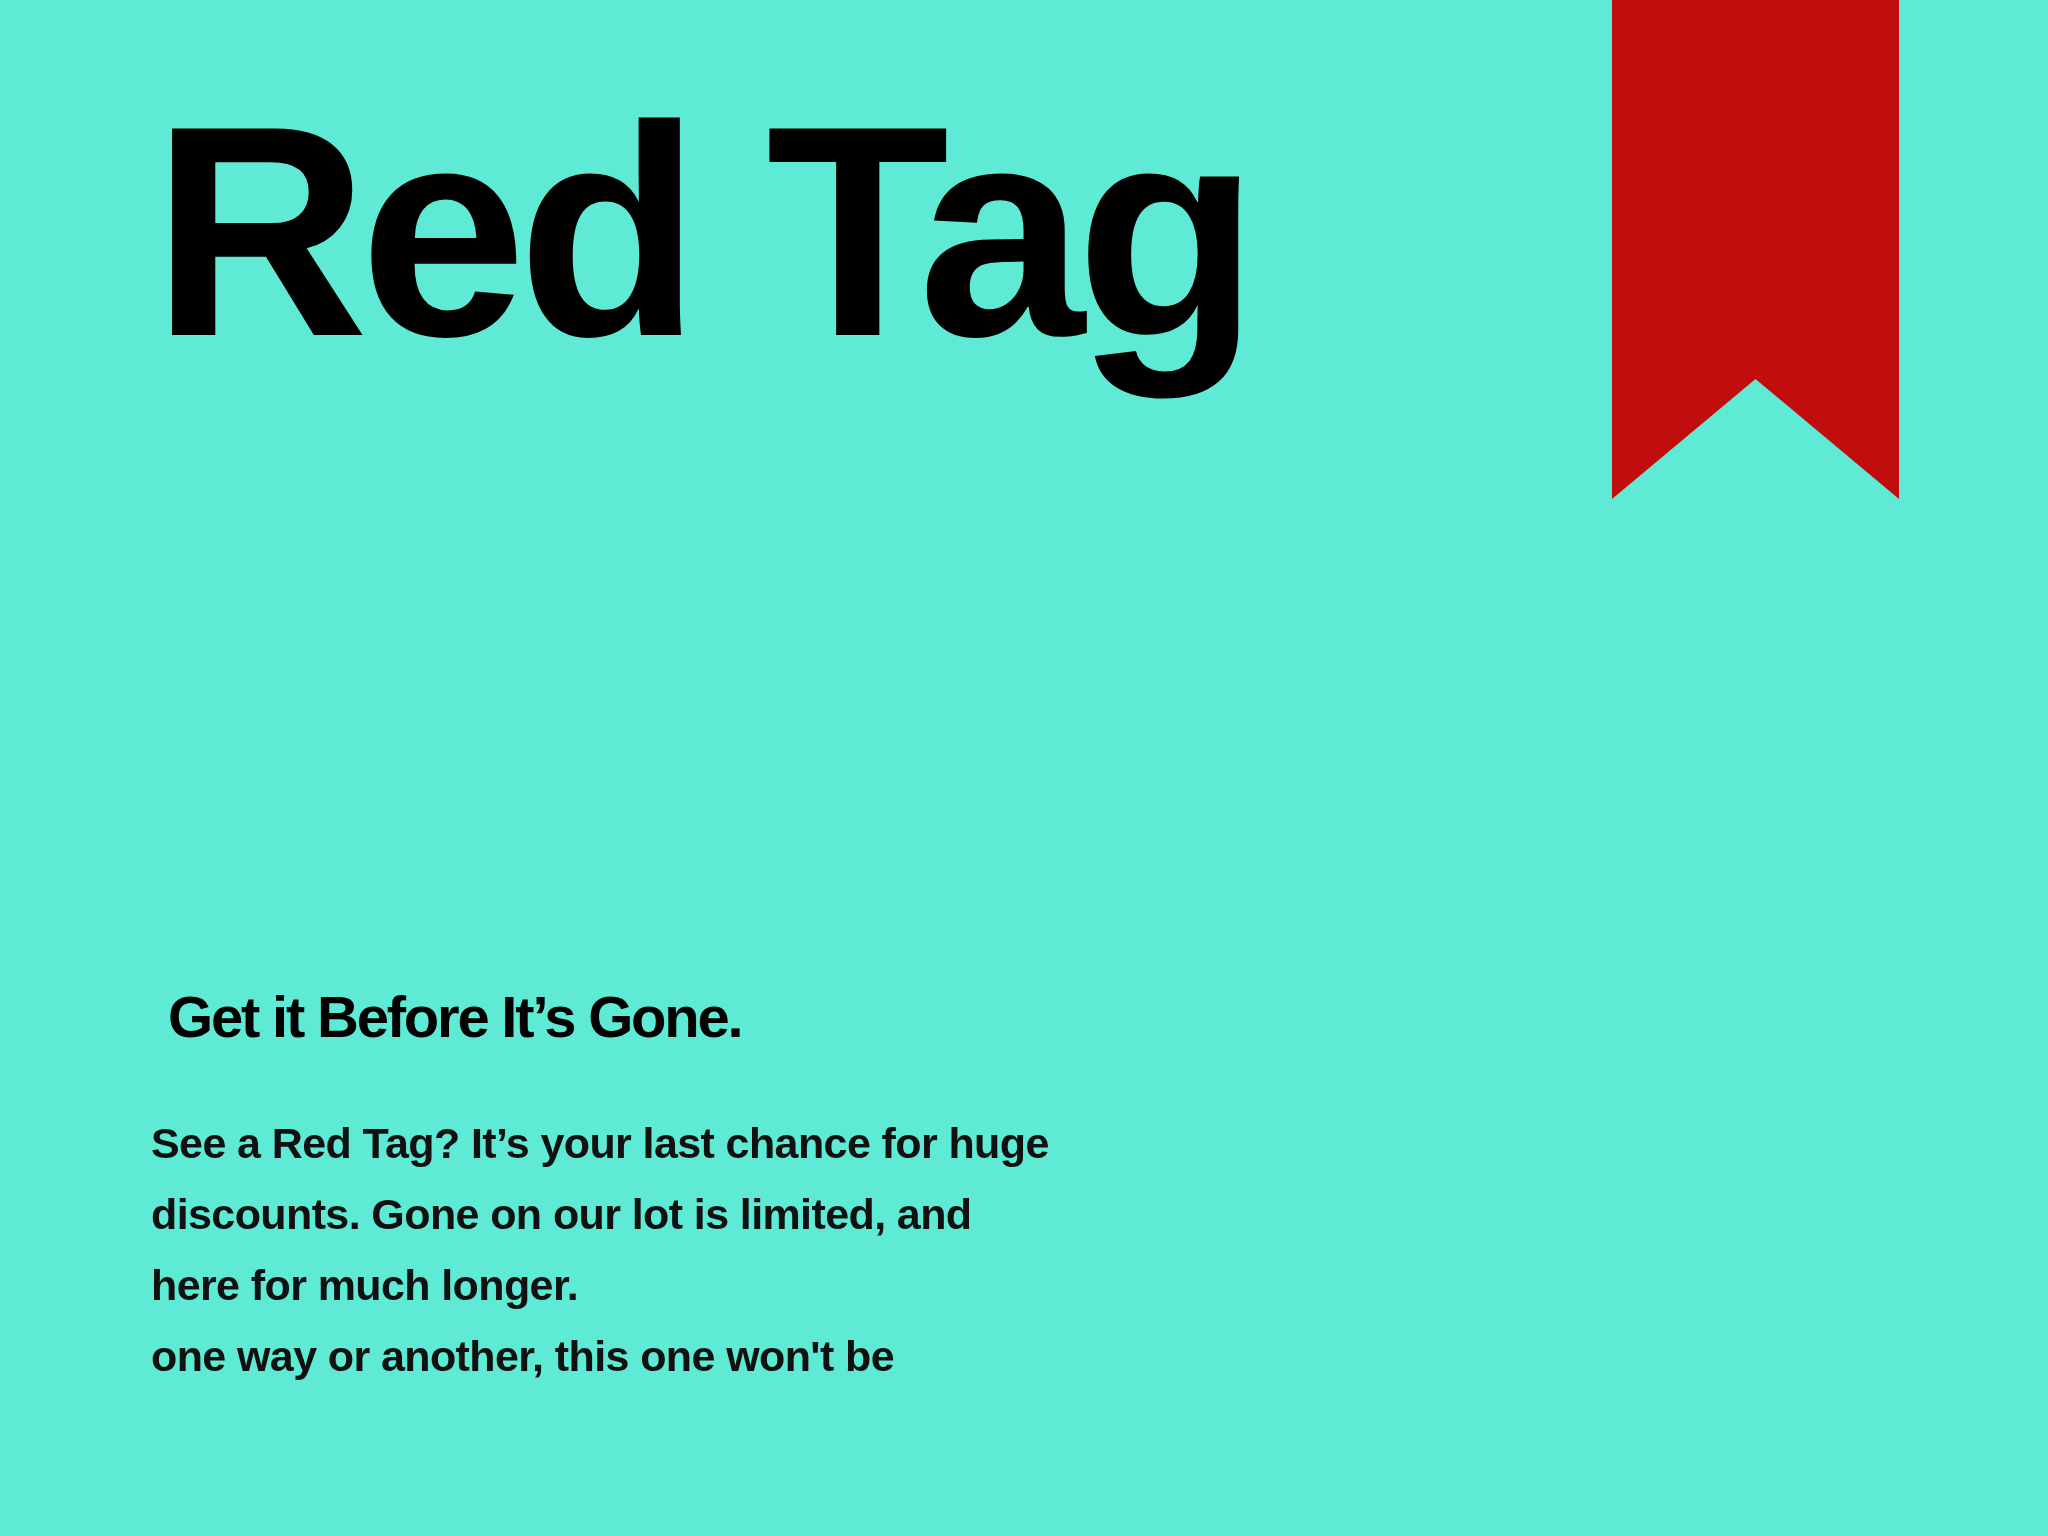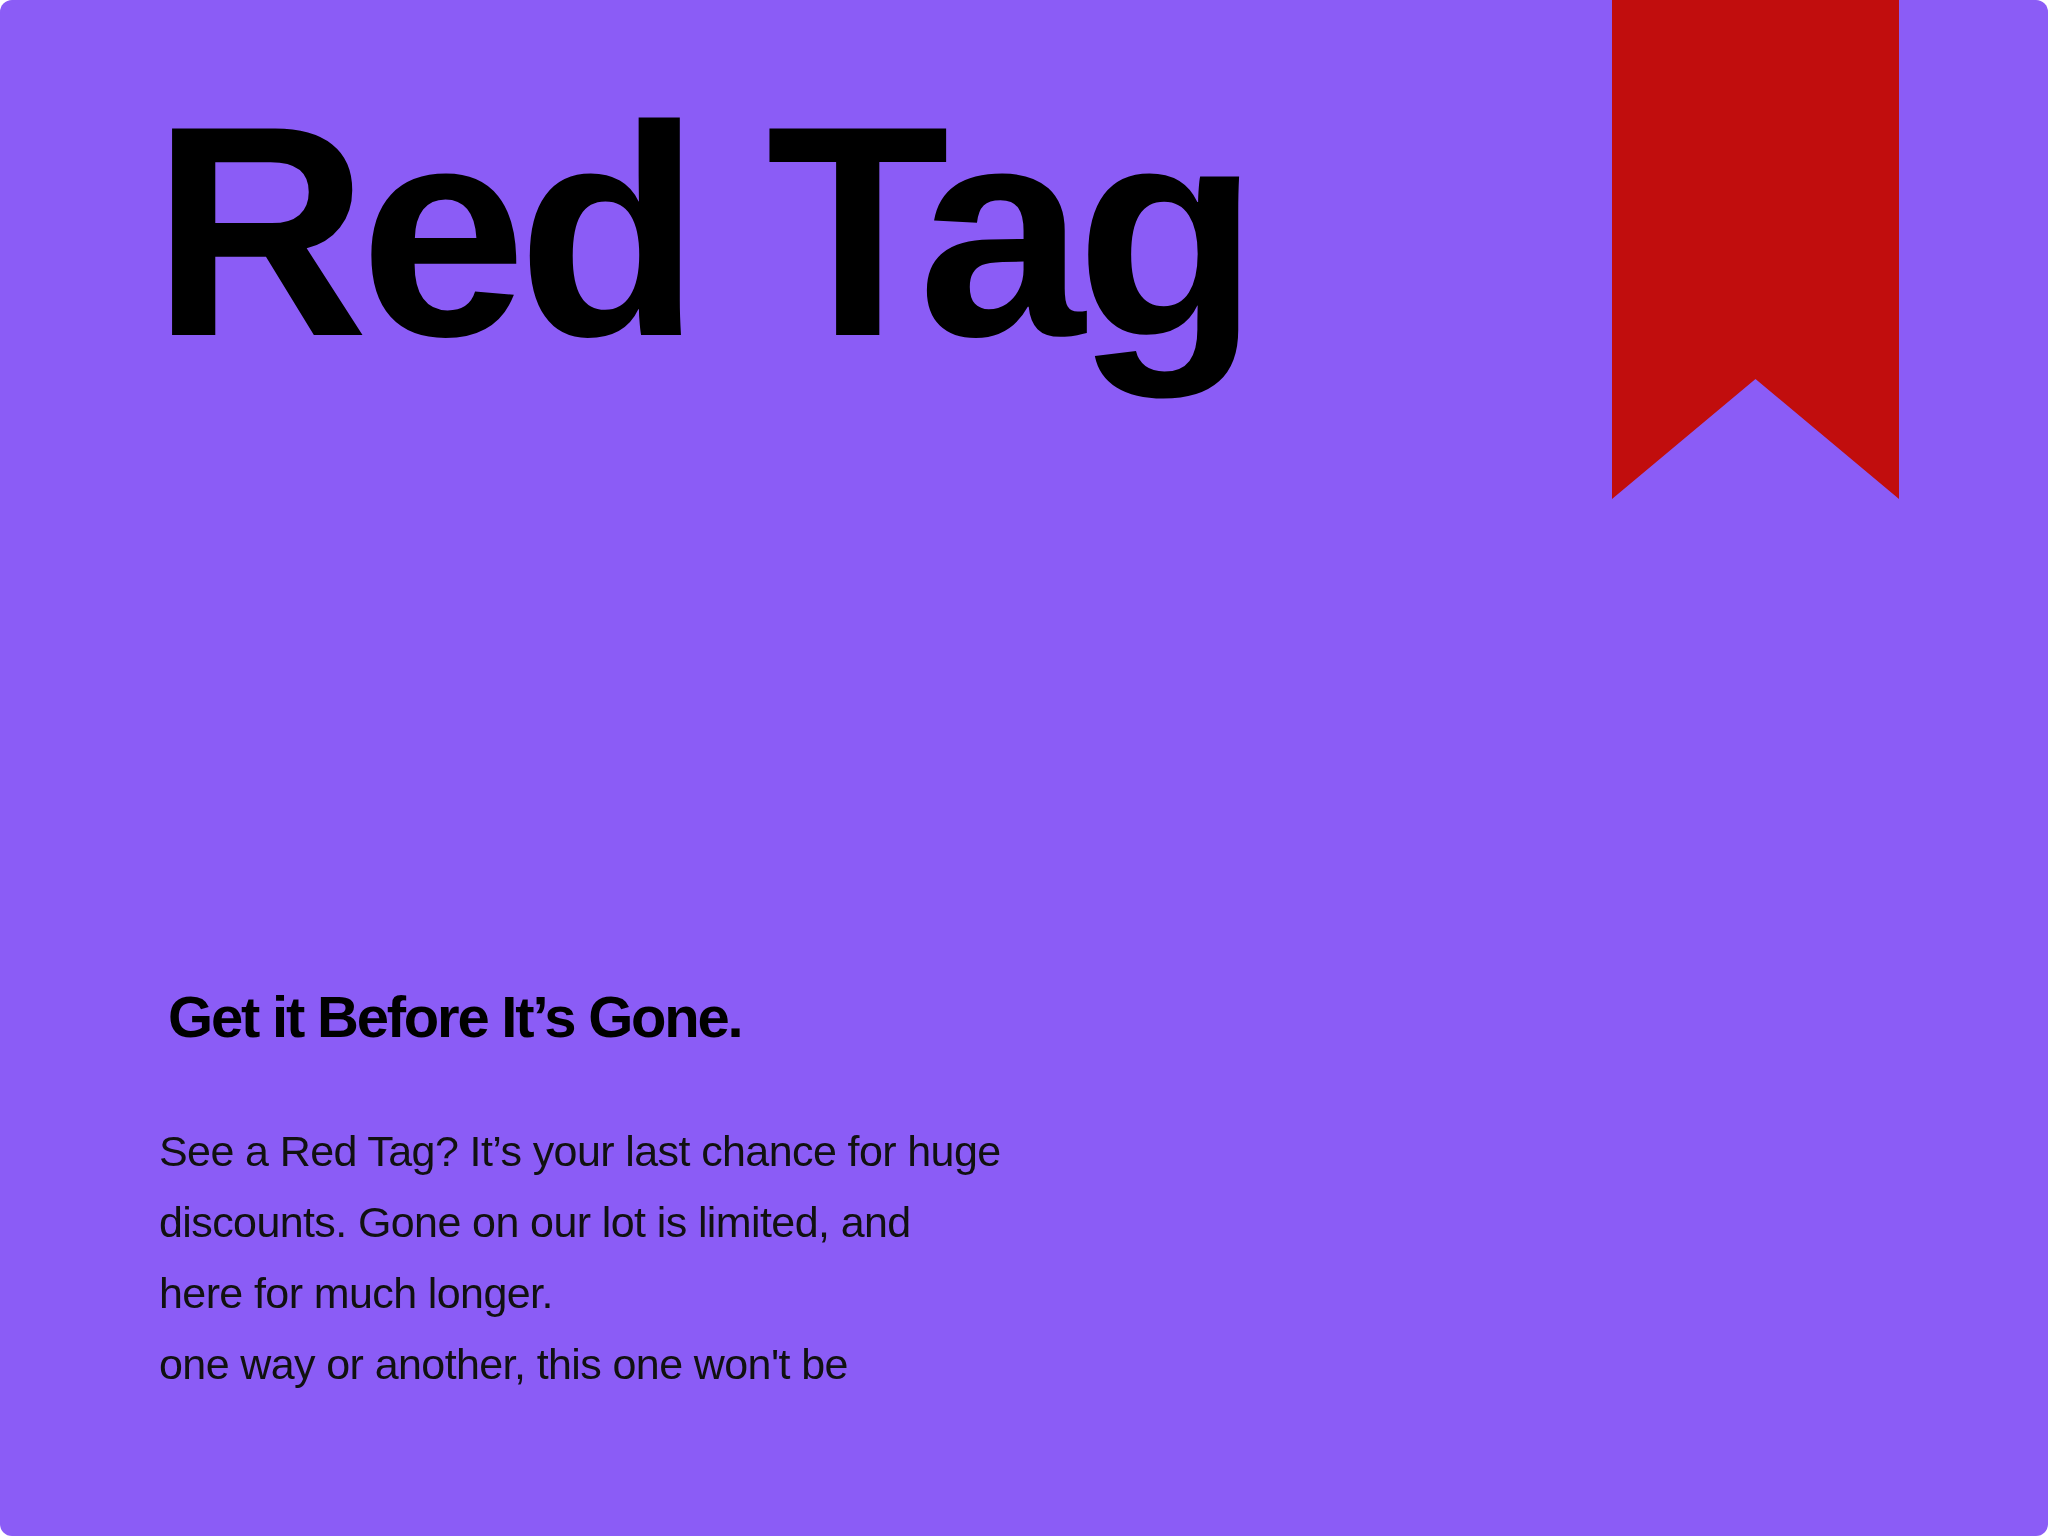--- a/index.html
+++ b/index.html
@@ -13,23 +13,22 @@
     background: #ffffff;
     font-family: "Liberation Sans", sans-serif;
     -webkit-font-smoothing: antialiased;
     overflow: hidden;
   }
 
   .poster {
     position: relative;
     width: 2048px;
     height: 1536px;
-    background: #8b5cf6;
+    background: #5eead4;
     overflow: hidden;
-    border-radius: 12px;
   }
 
   
   .ribbon-wrap {
     position: absolute;
     left: 1612px;
     top: 0px;
     width: 287px;
     height: 499px;
     line-height: 0;
@@ -73,25 +72,25 @@
     letter-spacing: -2.2px;
     color: #000000;
     white-space: nowrap;
   }
 
   
   .bodycopy {
     position: absolute;
     left: 151px;
     top: 1108px;
-    margin: 8px;
+    margin: 0;
     padding: 0;
     width: 1100px;
     font-family: "Liberation Sans", sans-serif;
-    font-weight: 400;
+    font-weight: 700;
     font-size: 43px;
     line-height: 71px;
     letter-spacing: -0.6px;
     color: #111111;
   }
   .bodycopy .body-line {
     display: block;
     white-space: nowrap;
   }
 </style>

